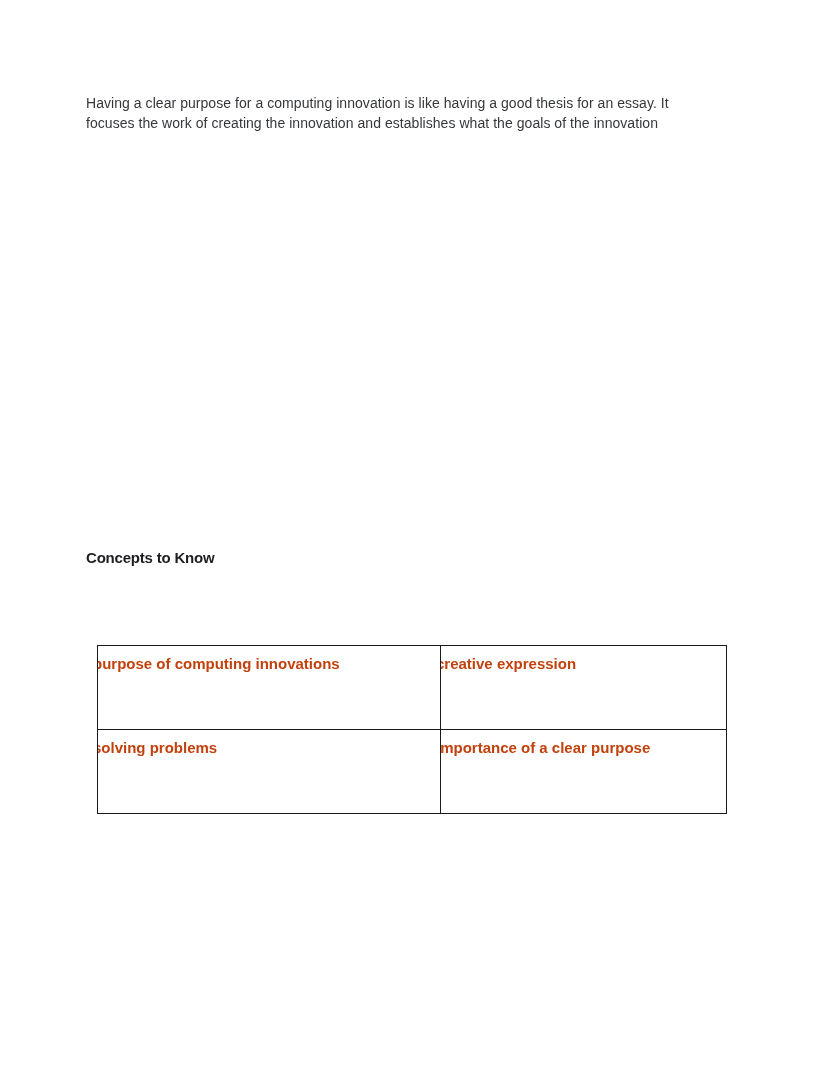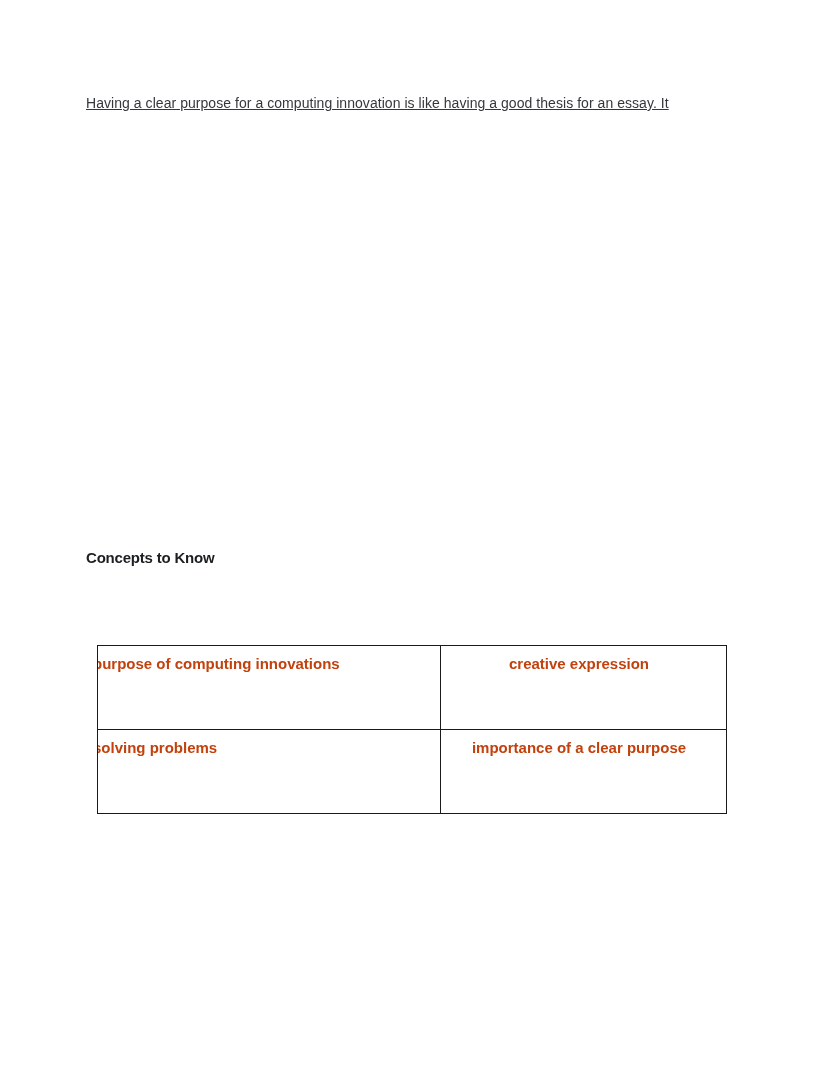--- a/index.html
+++ b/index.html
@@ -24,21 +24,20 @@
     top: 94px;
     width: 640px;
     font-size: 14px;
     line-height: 19.5px;
     color: #35383b;
     letter-spacing: 0.05px;
   }
   .intro .line {
     display: block;
     white-space: nowrap;
-    text-decoration: underline;
   }
 
   
   .section-heading {
     position: absolute;
     left: 86px;
     top: 544px;
     font-size: 15px;
     line-height: 28px;
     font-weight: 700;
@@ -58,40 +57,41 @@
   }
   .concepts-table td {
     border: 1.5px solid #1a1a1a;
     height: 84px;
     vertical-align: top;
     overflow: hidden;
     padding: 8px 4px 0 0;
     background: #ffffff;
   }
   .concepts-table td.col-a { width: 343px; }
-  .concepts-table td.col-b { width: 286px; text-align: center; }
+  .concepts-table td.col-b { width: 286px; }
 
   .concept-label {
     display: block;
     font-size: 15px;
     line-height: 19px;
     font-weight: 700;
     color: #c2410c;
     white-space: nowrap;
     
     text-indent: -5px;
   }
 </style>
 </head>
 <body>
 
 <div class="page">
 
   <p class="intro">
     <span class="line">Having a clear purpose for a computing innovation is like having a good thesis for an essay. It</span>
+    <span class="line">focuses the work of creating the innovation and establishes what the goals of the innovation</span>
   </p>
 
   <h2 class="section-heading">Concepts to Know</h2>
 
   <table class="concepts-table">
     <tbody>
       <tr>
         <td class="col-a">
           <span class="concept-label">purpose of computing innovations</span>
         </td>

